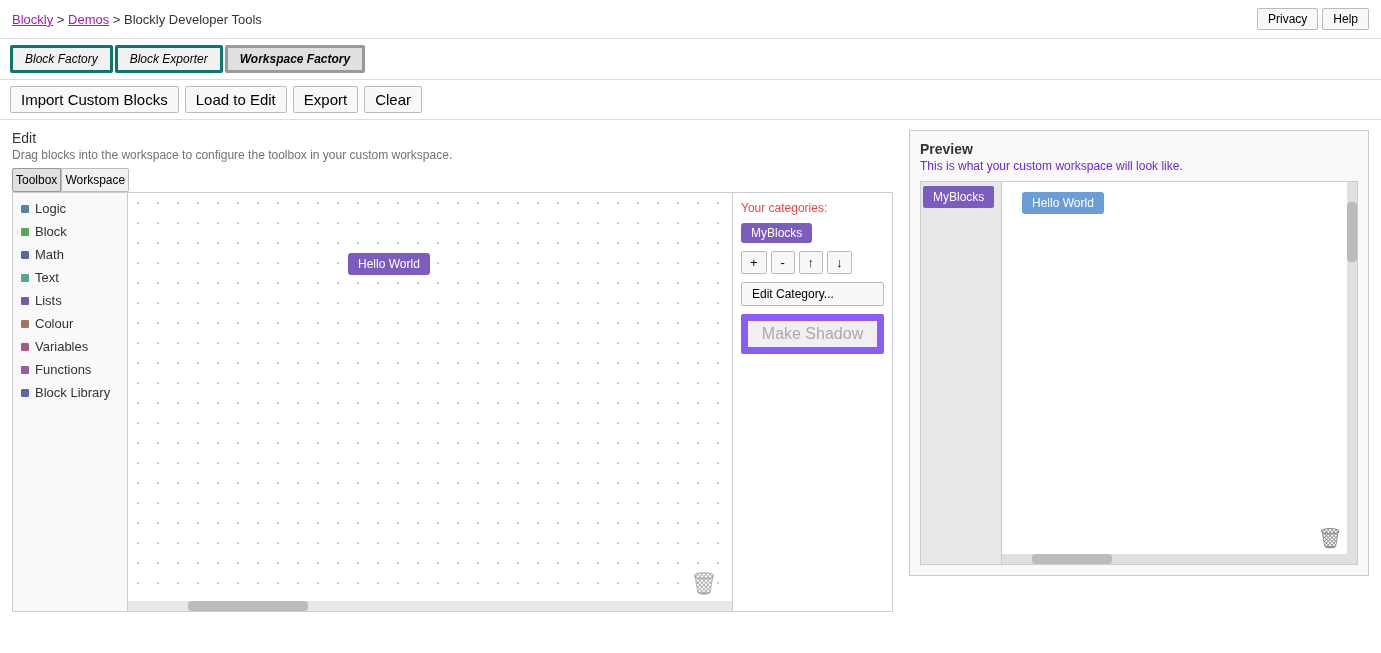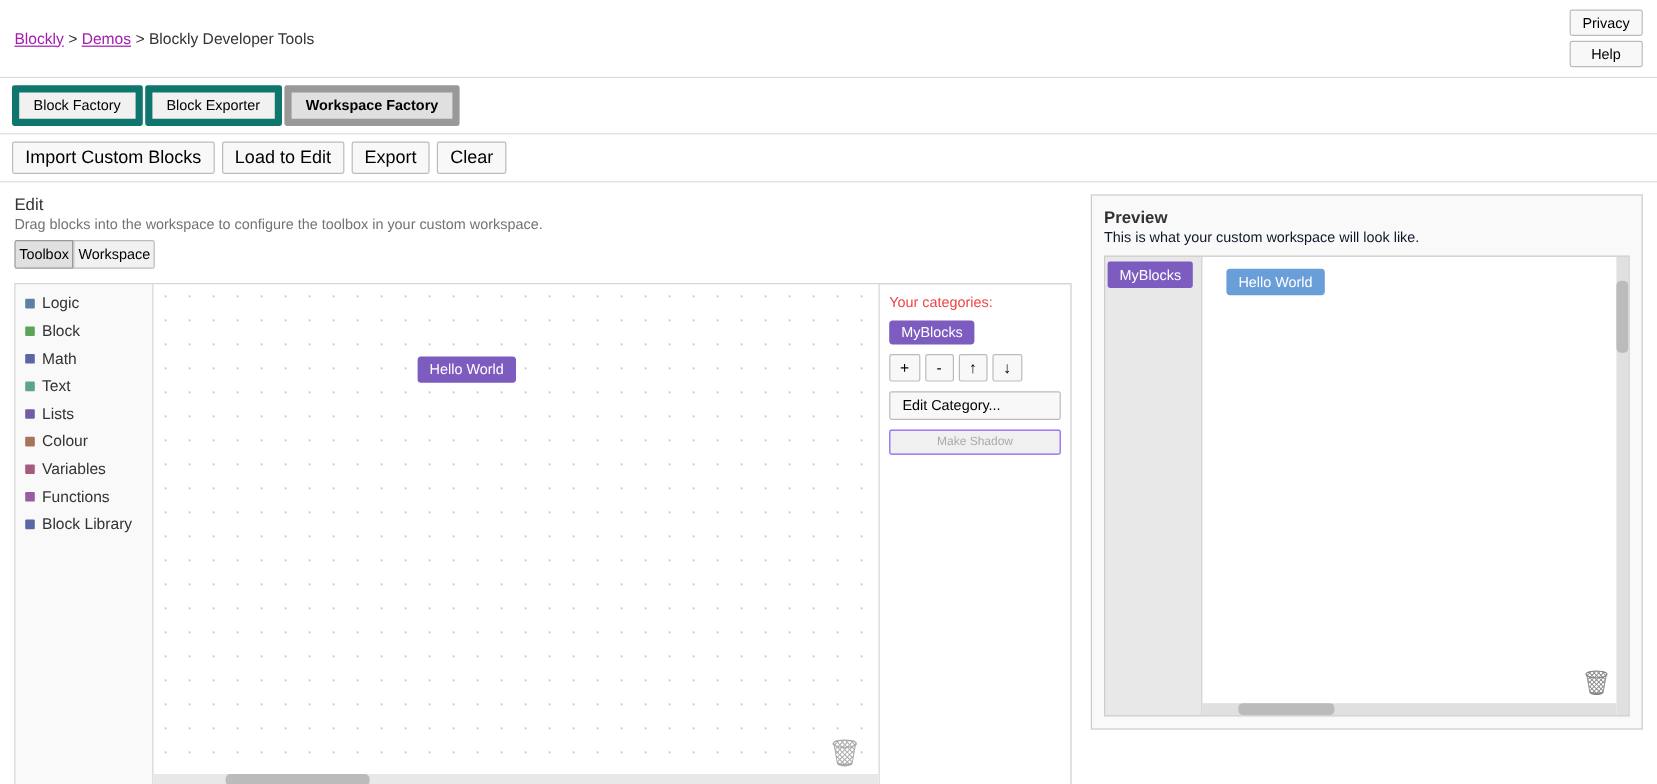--- a/index.html
+++ b/index.html
@@ -8,45 +8,46 @@
     
     .top-bar {
       display: flex;
       justify-content: space-between;
       align-items: center;
       padding: 8px 12px;
       border-bottom: 1px solid #ddd;
     }
     .breadcrumb a { color: #a21caf; text-decoration: underline; }
     .breadcrumb span { color: #333; }
-    .top-right-btns { display: flex; gap: 4px; flex-direction: column; }
+    .top-right-btns { display: flex; gap: 4px; }
     .top-btn {
       padding: 3px 10px;
       border: 1px solid #bbb;
       background: #f8f8f8;
       cursor: pointer;
       font-size: 12px;
       border-radius: 2px;
     }
 
     
     .tab-bar {
       display: flex;
       align-items: center;
       padding: 6px 10px;
       border-bottom: 1px solid #ddd;
       gap: 2px;
     }
     .tab {
       padding: 4px 12px;
-      border: 6px solid #0f766e;
+      border: 3px solid #0f766e;
       background: #f1f1f1;
       cursor: pointer;
       font-size: 12px;
       border-radius: 2px;
+      font-style: italic;
     }
     .tab.active {
       background: #e0e0e0;
       border-color: #999;
       font-weight: bold;
     }
 
     
     .action-bar {
       display: flex;
@@ -96,21 +97,21 @@
       background: #e0e0e0;
       border-color: #999;
     }
     .inner-tab:first-child { border-radius: 2px 0 0 2px; }
     .inner-tab:last-child { border-radius: 0 2px 2px 0; }
 
     
     .edit-workspace-row {
       display: flex;
       border: 1px solid #ccc;
-      margin-top: 12px;
+      margin-top: 0;
       height: 420px;
     }
 
     
     .toolbox-sidebar {
       width: 115px;
       background: #f9f9f9;
       border-right: 1px solid #ccc;
       overflow-y: auto;
       padding: 4px 0;
@@ -211,43 +212,43 @@
       padding: 4px 10px;
       border: 1px solid #bbb;
       background: #f8f8f8;
       cursor: pointer;
       font-size: 12px;
       border-radius: 2px;
       text-align: left;
     }
     .make-shadow-btn {
       padding: 4px 10px;
-      border: 1px solid #8b5cf6;
+      border: 7px solid #8b5cf6;
       background: #f0f0f0;
       cursor: not-allowed;
-      font-size: 10px;
+      font-size: 16px;
       border-radius: 2px;
       color: #aaa;
     }
 
     
     .preview-section {
       width: 460px;
       flex-shrink: 0;
     }
     .preview-box {
       border: 1px solid #ccc;
       padding: 10px;
       background: #f9f9f9;
       height: 446px;
       display: flex;
       flex-direction: column;
     }
     .preview-title { font-weight: bold; font-size: 14px; margin-bottom: 2px; }
-    .preview-desc { font-size: 12px; color: #0f172a; margin-bottom: 8px; }
+    .preview-desc { font-size: 12px; color: #6d28d9; margin-bottom: 8px; }
     .preview-workspace {
       flex: 1;
       background: #e8e8e8;
       position: relative;
       border: 1px solid #ccc;
       overflow: hidden;
     }
     .preview-toolbar {
       display: flex;
       flex-direction: column;

